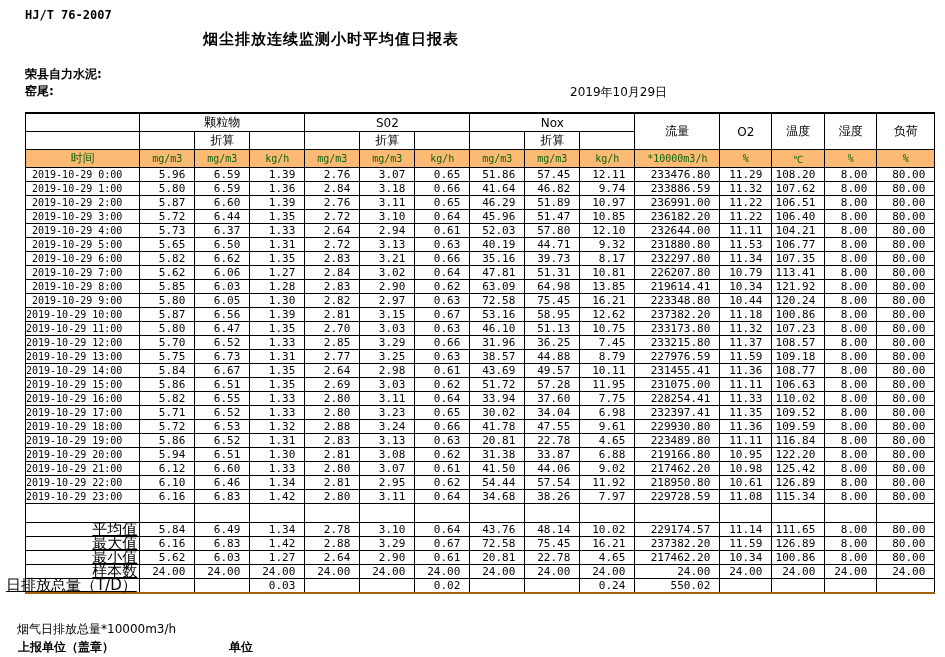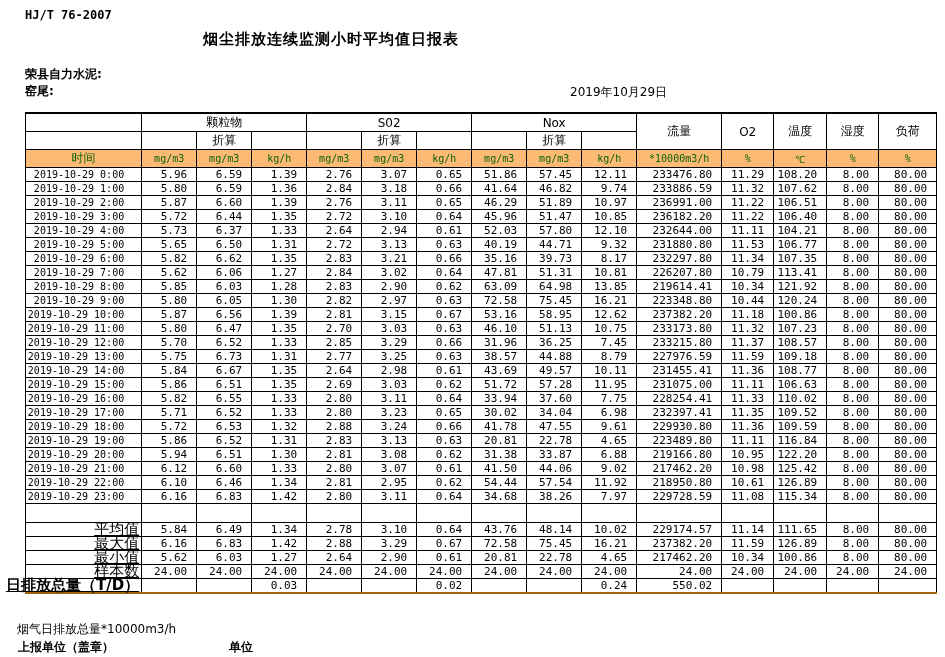--- a/index.html
+++ b/index.html
@@ -21,21 +21,21 @@
   .report thead tr.r3 th{background:#fdba74;color:#0a640a;margin-top:24px;}
   .report thead tr.r3 th.unit{font-family:"DejaVu Sans Mono",monospace;font-size:10px;}
   .report thead tr.r3 th.time-h{font-size:12px;}
   .report tbody tr{height:14px;}
   .report tbody td{font-family:"DejaVu Sans Mono",monospace;font-size:11px;line-height:13px;}
   .report td.c-time{font-size:10px;text-align:right;padding-right:17px;}
   .report td.c-val{text-align:right;padding-right:9px;}
   .report tr.spacer-row{height:19px;}
   .report td.sum-label{font-family:"DejaVu Sans","Liberation Sans",sans-serif;font-size:15px;
                        text-align:right;padding-right:2px;text-decoration:underline;}
-  .report td.sum-label.left{text-align:center;overflow:visible;text-indent:-20px;font-weight:bold;}
+  .report td.sum-label.left{text-align:left;overflow:visible;text-indent:-20px;}
 
   .foot-note{position:absolute;left:17px;top:621px;font-weight:normal;font-size:12px;}
   .foot-stamp{position:absolute;left:18px;top:639px;font-weight:bold;font-size:12px;}
   .foot-unit{position:absolute;left:229px;top:639px;font-weight:bold;font-size:12px;}
 </style>
 </head>
 <body>
 
 <div class="std-code">HJ/T  76-2007</div>
 <div class="doc-title">烟尘排放连续监测小时平均值日报表</div>

